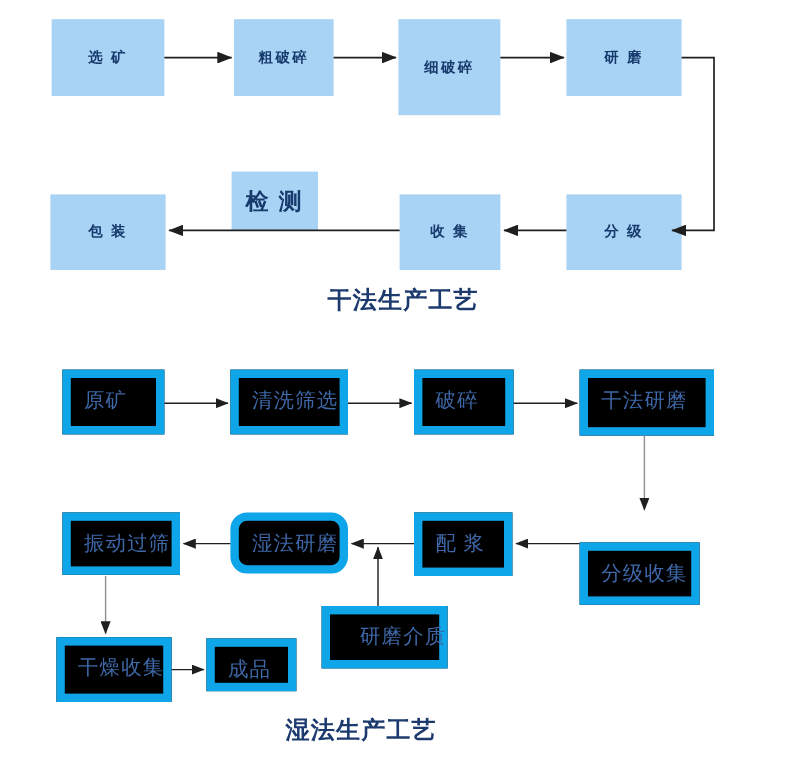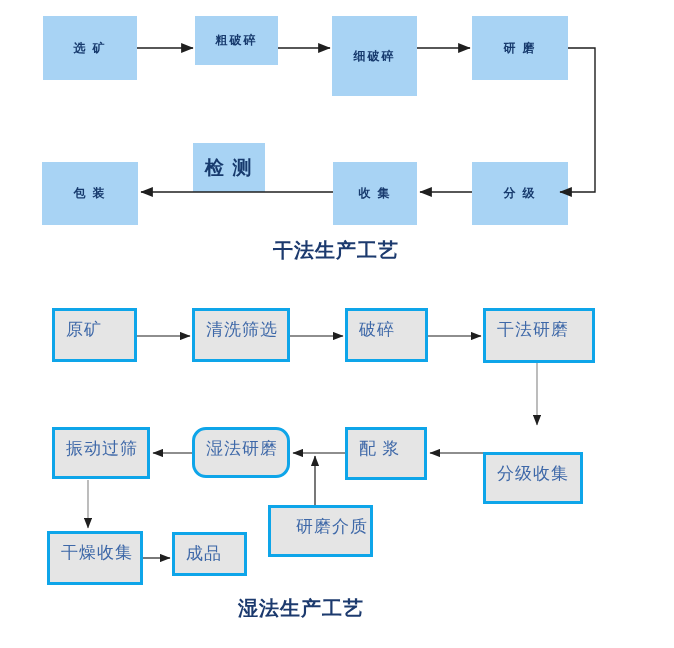--- a/index.html
+++ b/index.html
@@ -8,38 +8,38 @@
     font-family:"Liberation Serif","DejaVu Serif",serif;
   }
   
   .bnode{
     position:absolute;background:#a8d3f4;color:#173a6d;
     display:flex;align-items:center;justify-content:center;
     font-size:12px;font-weight:bold;letter-spacing:2px;white-space:pre;
   }
   
   .wnode{
-    position:absolute;background:#e5e5e5;border:3px solid #0ea5e9;
+    position:absolute;background:#000000;border:7px solid #0ea5e9;
     color:#3e68a8;font-size:17px;letter-spacing:1px;
     box-sizing:border-box;padding:7px 0 0 11px;white-space:pre;
   }
   .title{
     position:absolute;color:#1c3a6e;font-weight:bold;font-size:20px;
     letter-spacing:1px;white-space:pre;
   }
   svg.connectors{position:absolute;left:0;top:0;pointer-events:none;}
 </style>
 </head>
 <body>
 
 <div class="stage">
 
   <div class="bnode" style="left:43px;top:16px;width:94px;height:64px;">选 矿</div>
 
-  <div class="bnode" style="left:195px;top:16px;width:83px;height:49px;">粗破碎</div>
+  <div class="bnode" style="left:195px;top:16px;width:83px;height:64px;">粗破碎</div>
 
   <div class="bnode" style="left:332px;top:16px;width:85px;height:80px;">细破碎</div>
 
   <div class="bnode" style="left:472px;top:16px;width:96px;height:64px;">研 磨</div>
 
   <div class="bnode" style="left:472px;top:162px;width:96px;height:63px;">分 级</div>
 
   <div class="bnode" style="left:333px;top:162px;width:84px;height:63px;">收 集</div>
 
   <div class="bnode" style="left:193px;top:143px;width:72px;height:49px;font-size:19px;">检 测</div>

